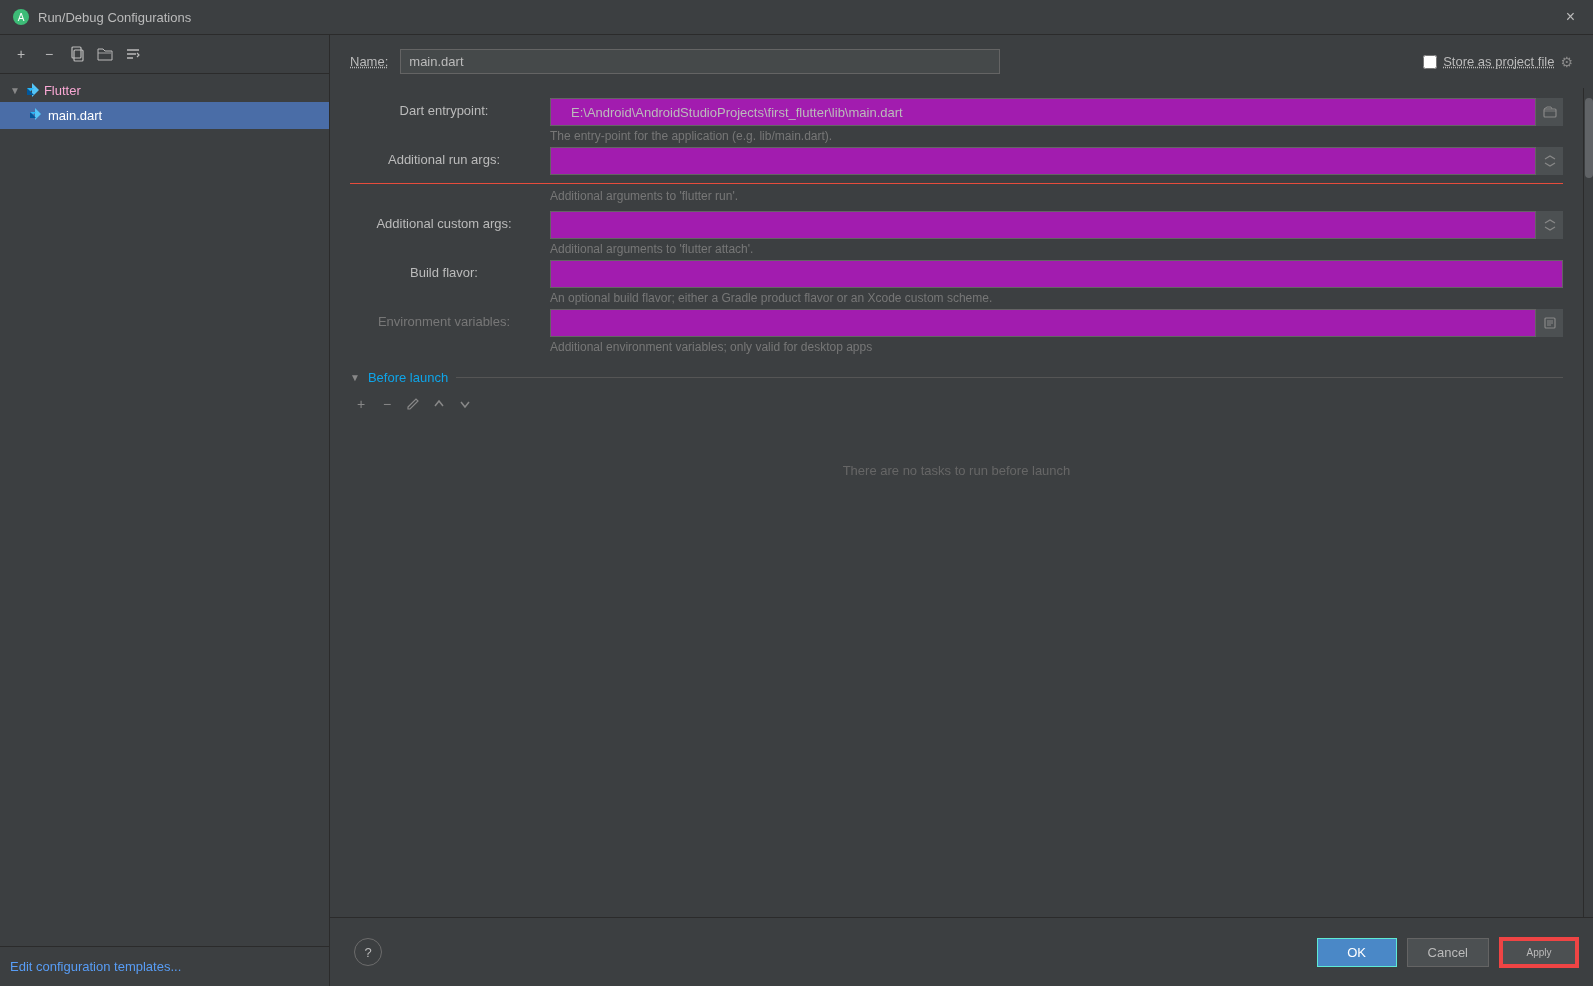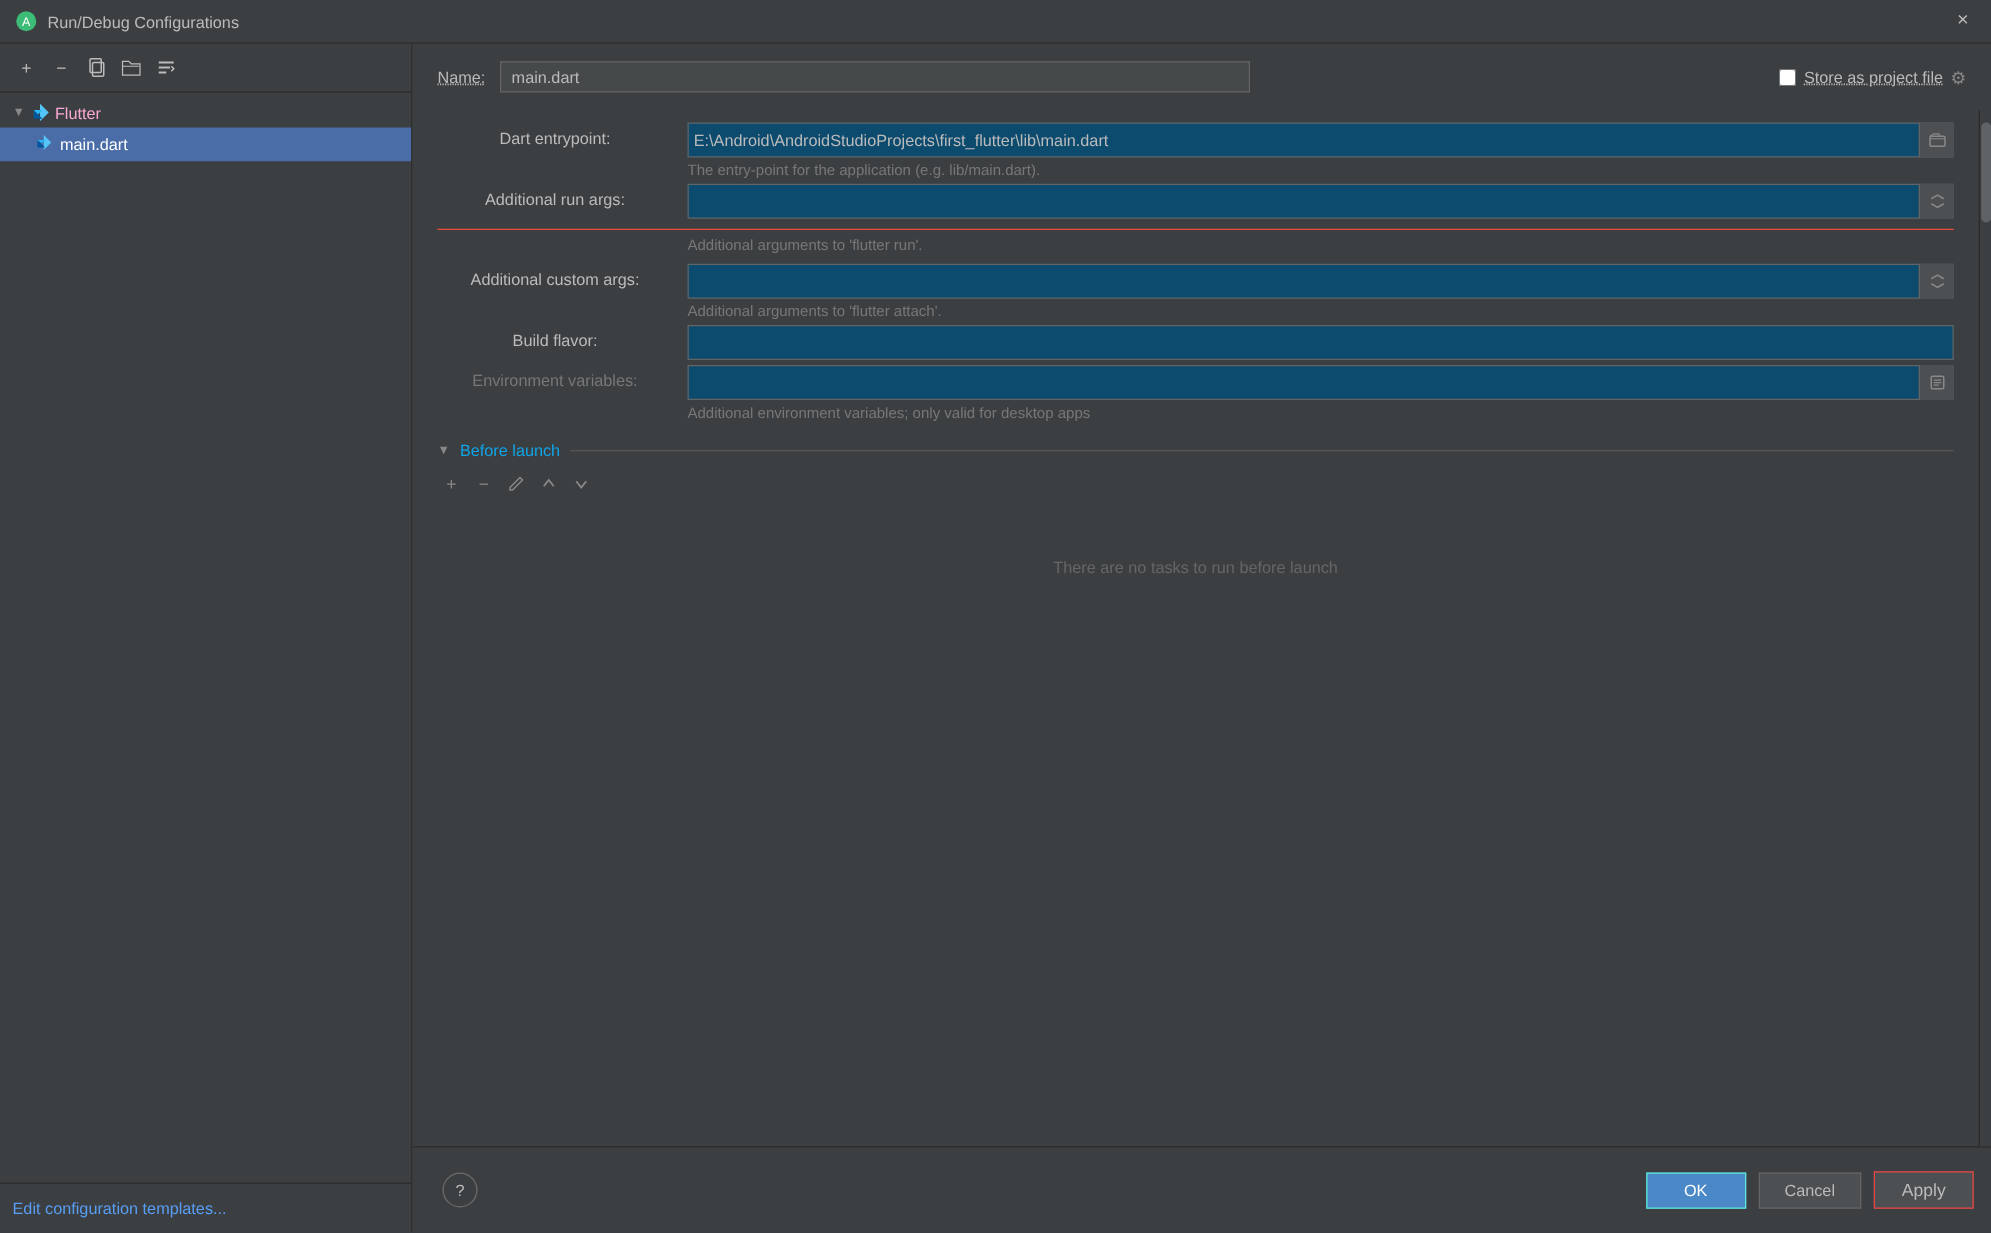--- a/index.html
+++ b/index.html
@@ -239,24 +239,24 @@
     }
     .form-label.dimmed {
       color: #777;
     }
     .form-control-area {
       flex: 1;
       display: flex;
       flex-direction: column;
     }
     .form-input {
-      background: #0c4a6e;
+      background: #a21caf;
       border: 1px solid #646464;
       color: #bbbbbb;
-      padding: 4px 4px;
+      padding: 4px 20px;
       font-size: 13px;
       outline: none;
       width: 100%;
       height: 28px;
     }
     .form-input-with-btn {
       display: flex;
       position: relative;
     }
     .form-input-with-btn .form-input {
@@ -415,24 +415,24 @@
       background: #4c5052;
       border: 1px solid #646464;
       color: #bbbbbb;
       padding: 6px 20px;
       font-size: 13px;
       cursor: pointer;
       min-width: 80px;
     }
     .btn-apply {
       background: #4c5052;
-      border: 1px solid #ef4444;
+      border: 4px solid #ef4444;
       color: #bbbbbb;
       padding: 6px 20px;
-      font-size: 14px;
+      font-size: 10px;
       cursor: pointer;
       min-width: 80px;
     }
   </style>
 </head>
 <body>
 
 <div class="title-bar">
   <div class="title-bar-left">
     <div class="title-bar-icon">
@@ -571,20 +571,21 @@
               </button>
             </div>
             <span class="form-hint">Additional arguments to 'flutter attach'.</span>
           </div>
         </div>
 
         <div class="form-row">
           <span class="form-label">Build flavor:</span>
           <div class="form-control-area">
             <input type="text" class="form-input" style="">
+            <span class="form-hint">An optional build flavor; either a Gradle product flavor or an Xcode custom scheme.</span>
           </div>
         </div>
 
         <div class="form-row">
           <span class="form-label dimmed">Environment variables:</span>
           <div class="form-control-area">
             <div class="env-input-wrapper">
               <input type="text" class="form-input" style="">
               <button class="env-btn">
                 <svg width="12" height="12" viewBox="0 0 12 12" fill="none">

